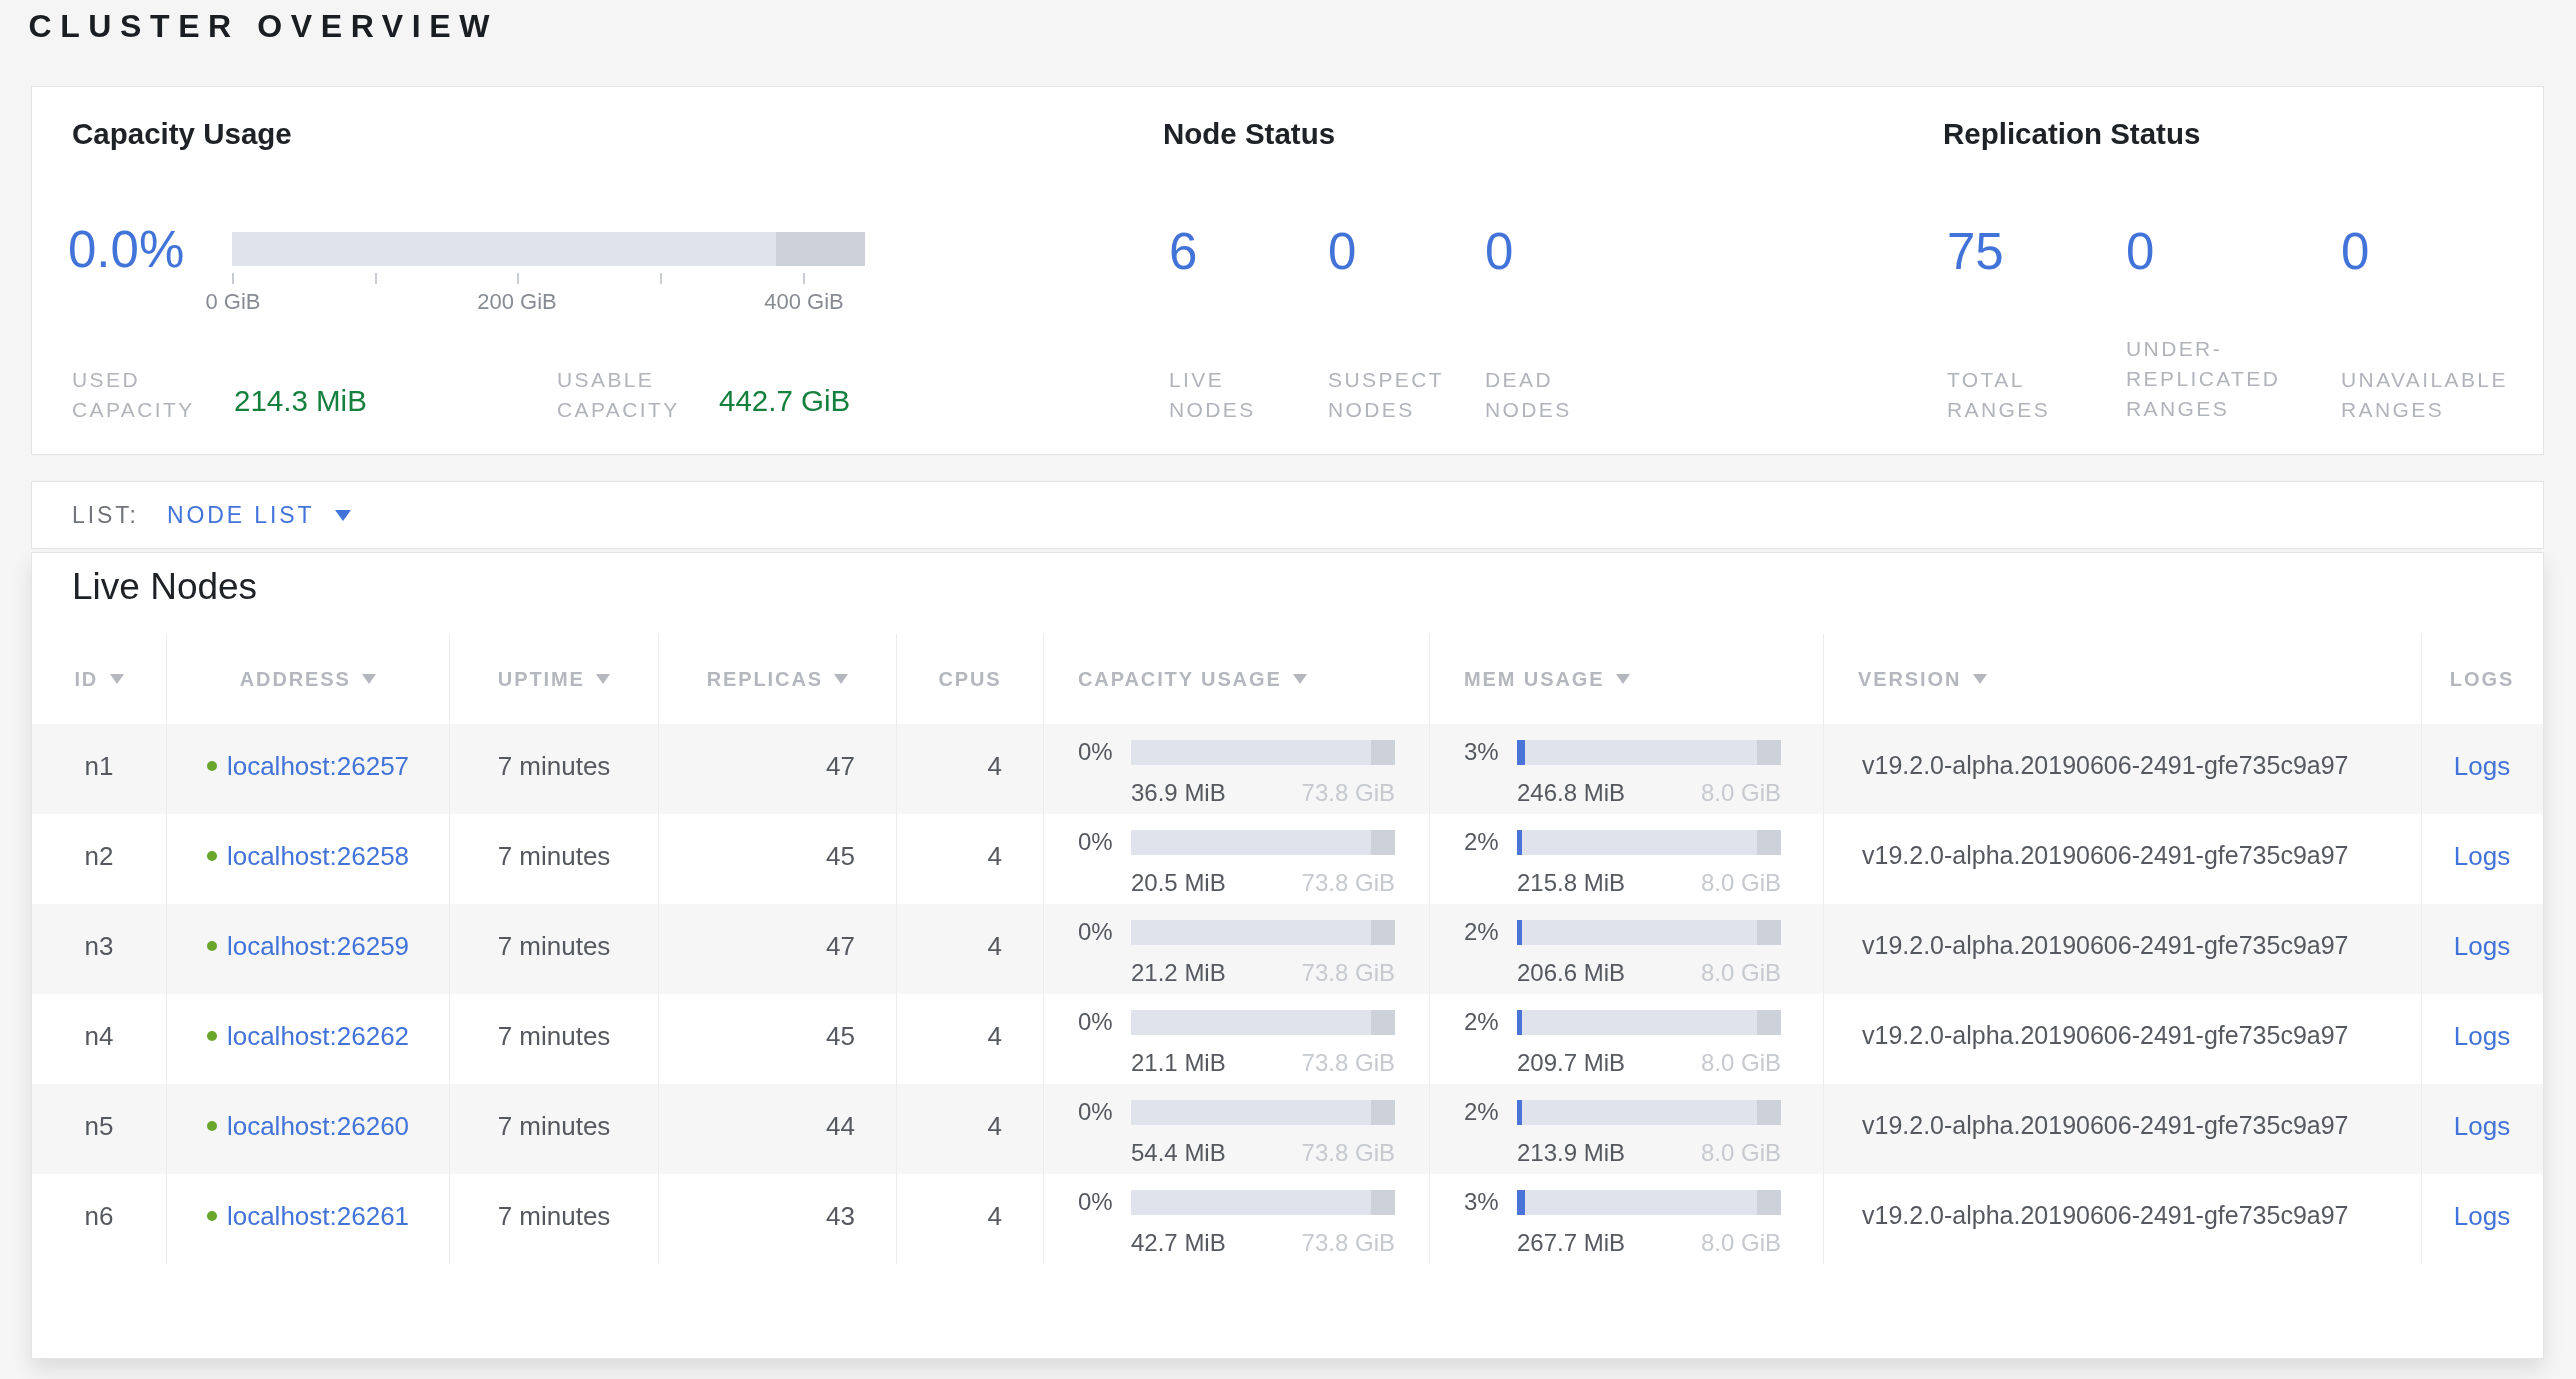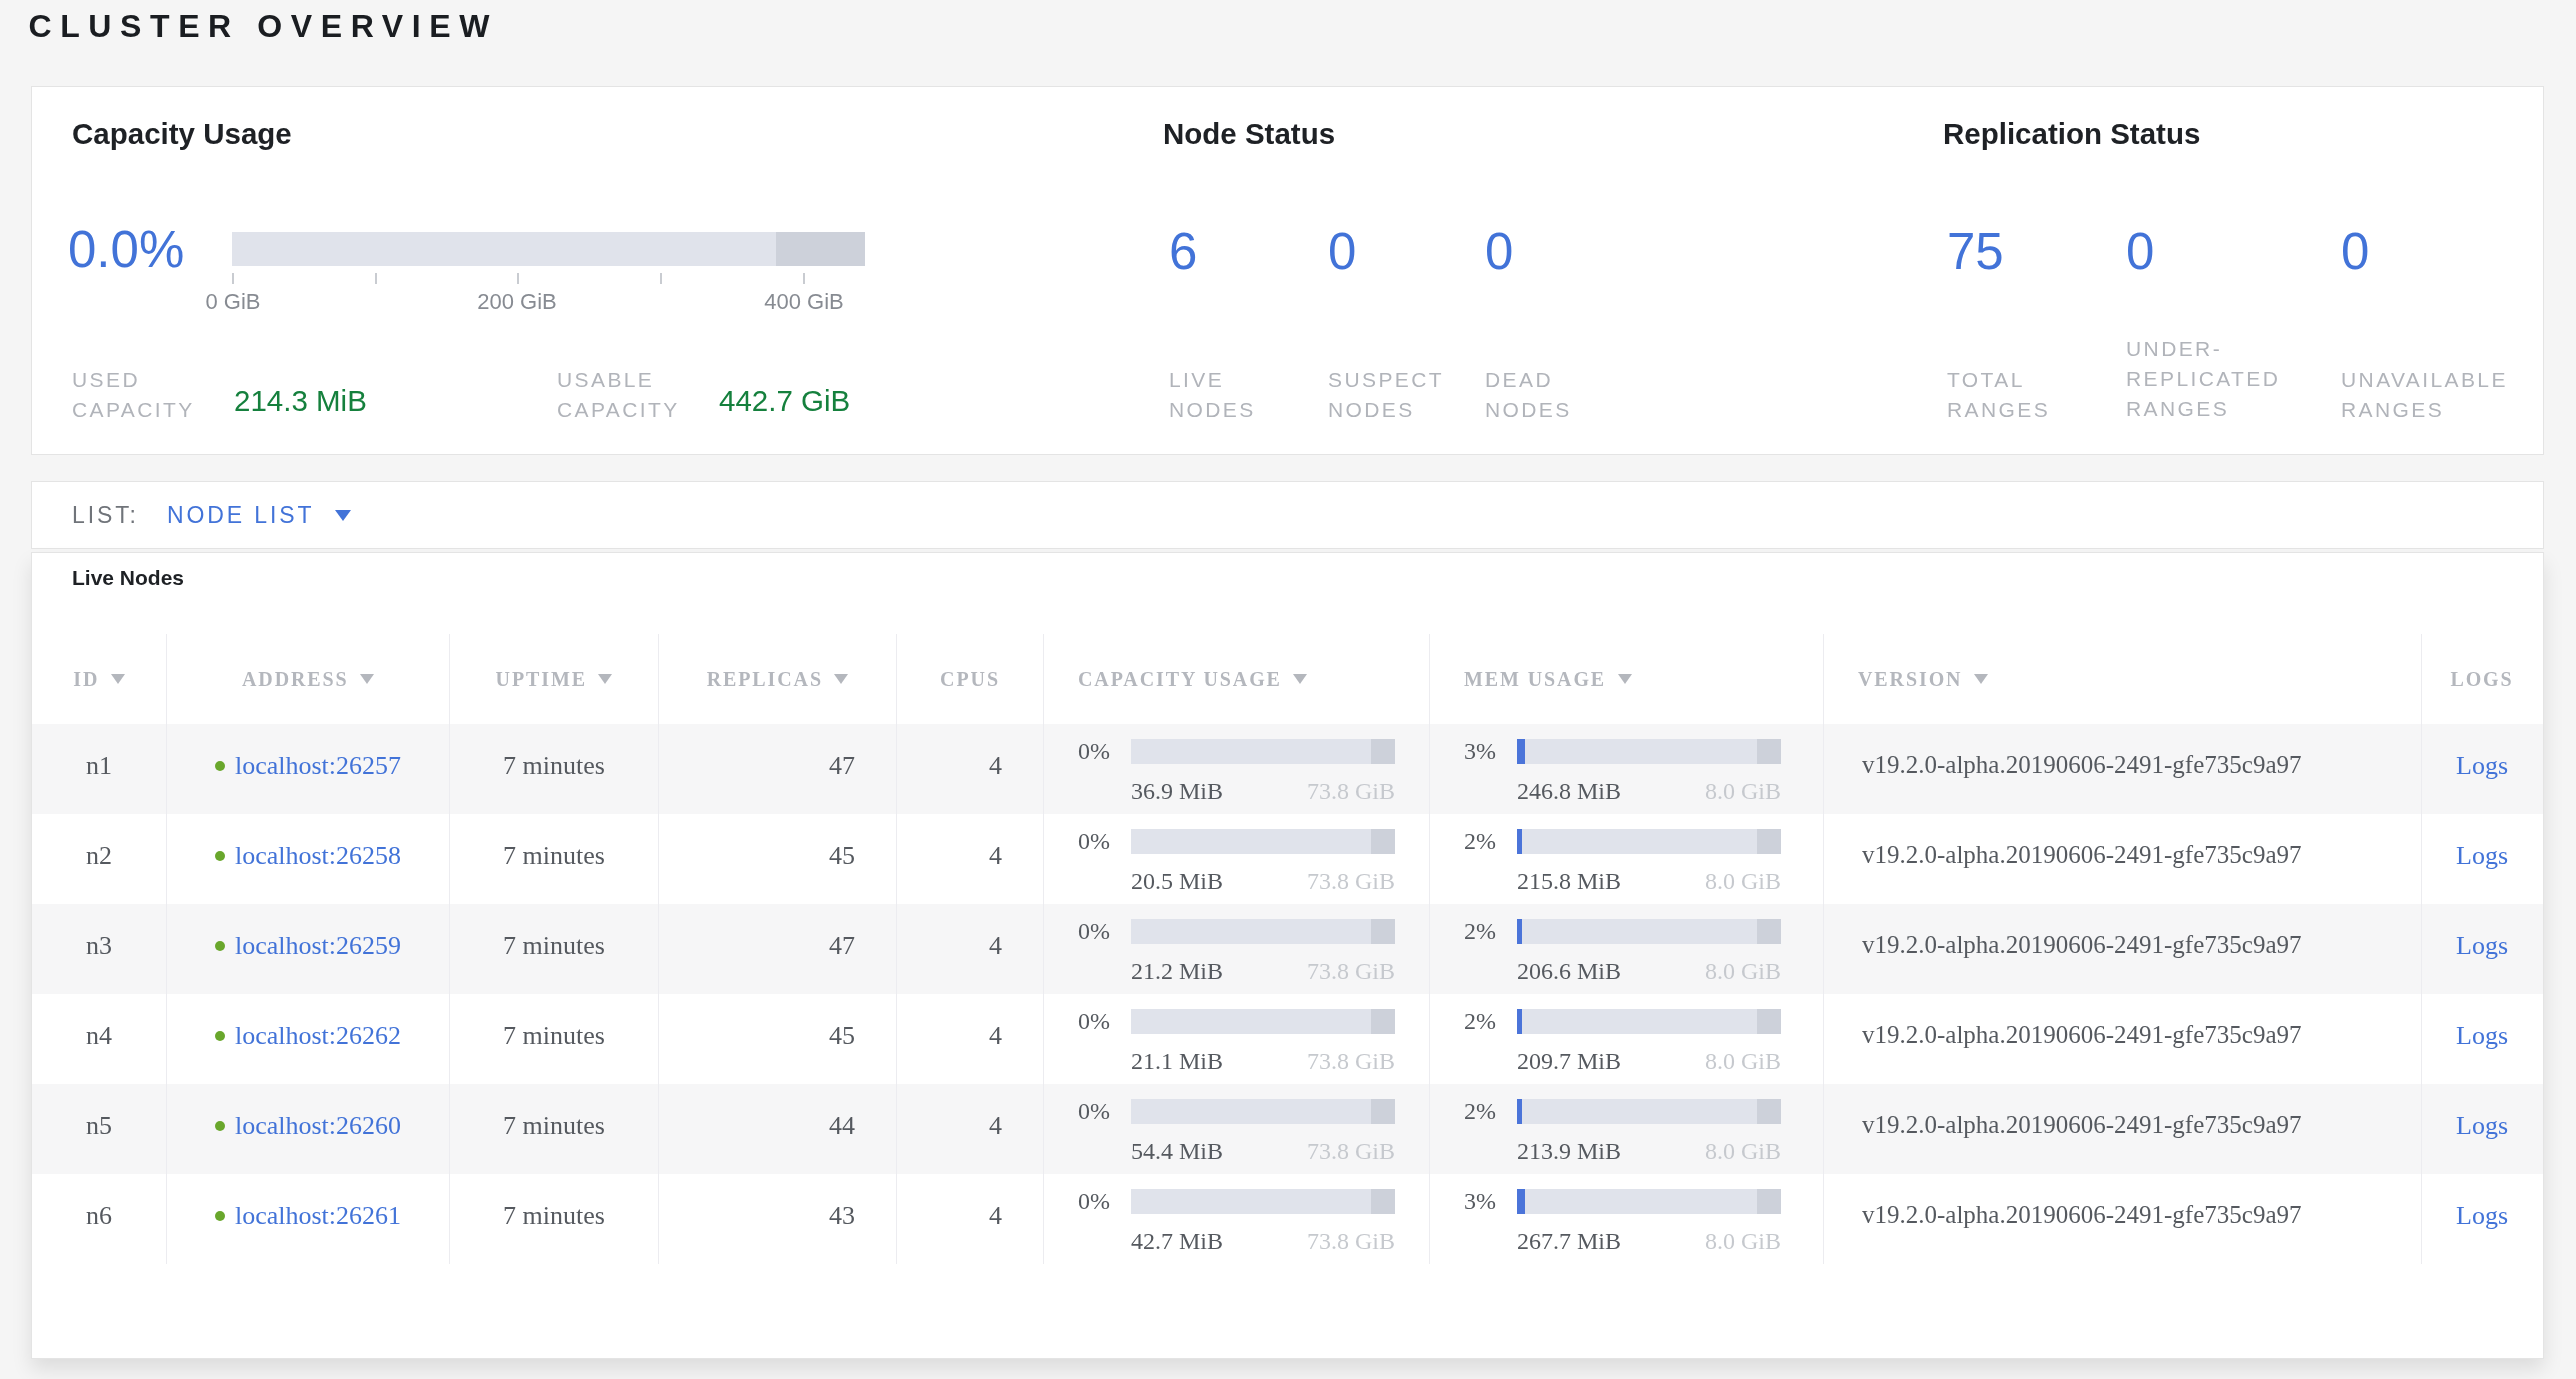--- a/index.html
+++ b/index.html
@@ -38,22 +38,22 @@
   .stat.lines-3 .stat-label { top:247px; }
   .kv-value { position:absolute; top:297px; font-size:29.5px; color:#15803d; white-space:nowrap; }
 
   
   .view-label { font-size:23px; letter-spacing:2.9px; color:#70747a; margin-left:40px; }
   .view-dd { display:flex; align-items:center; margin-left:28px; cursor:pointer;justify-content:center; }
   .view-dd .dd-text { font-size:23px; letter-spacing:2.9px; color:#4273d8; }
   .chev { width:0; height:0; border-left:8.6px solid transparent; border-right:8.6px solid transparent; border-top:11.4px solid #4273d8; margin-left:21px; }
 
   
-  .nodes-heading { position:absolute; left:40px; top:13.3px; font-size:21px; font-weight:700; color:#1e2125; }
-  .table { position:absolute; left:0; top:81px; width:2511px;font-family:Liberation Serif, serif; }
+  .nodes-heading { position:absolute; left:40px; top:13.3px; font-size:37px; font-weight:400; color:#1e2125; }
+  .table { position:absolute; left:0; top:81px; width:2511px; }
   .thead, .tr {
     display:grid;
     grid-template-columns:135px 283px 209px 238px 147px 386px 394px 598px 120px;
   }
   .thead { height:90px; background:#fff; }
   .tr { height:90px; }
   .tr:nth-child(odd) { background:#f6f6f7; }
   .tr:nth-child(even) { background:#ffffff; }
   .th, .td { border-right:1px solid #ececf0; min-width:0; }
   .th:last-child, .td:last-child { border-right:none; }

